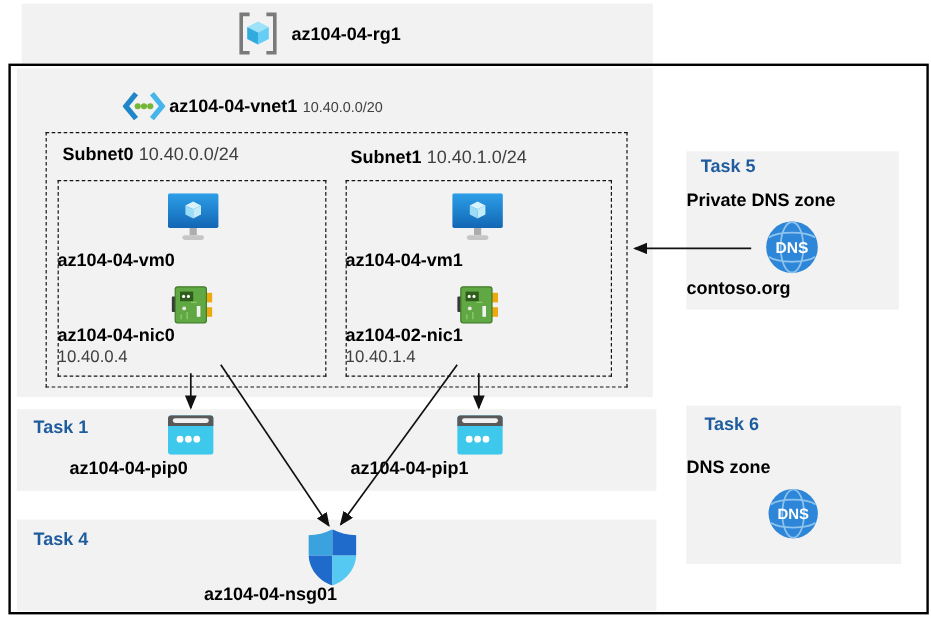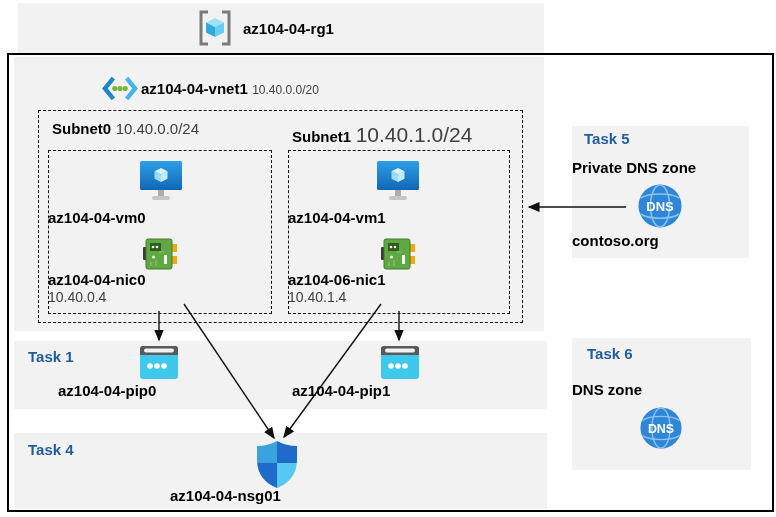--- a/index.html
+++ b/index.html
@@ -93,21 +93,21 @@
       <circle cx="14" cy="9" r="1.3" fill="#fff"></circle>
     <circle cx="10.5" cy="19" r="1.6" fill="#eaeaea"></circle>
     <rect x="21" y="17" width="3" height="9" fill="#f2f2f2"></rect>
     <path d="M8 24 v4 M13 22 v6 M16 14 h5" stroke="#8cc86a" stroke-width="1.2" fill="none"></path>
   </svg>
   <div class="abs name ctr" style="left:48px;top:271px;width:225px;">az104-04-nic0</div>
   <div class="abs ip ctr" style="left:48px;top:289px;width:225px;">10.40.0.4</div>
 
   <div class="hdr-line" style="left:292px;top:123px;">
     <span class="name">Subnet1</span>
-    <span class="ip" style="font-size:21px;">10.40.1.0/24</span>
+    <span class="ip" style="font-size:15px;">10.40.1.0/24</span>
   </div>
   <div class="dashed" style="left:288px;top:150px;width:220px;height:162px;"></div>
 
   <svg class="icon" viewBox="0 0 44 42" style="left:376px;top:161px;width:44px;height:42px;">
     <rect x="1" y="0" width="42" height="29" rx="1.5" fill="url(#vmg)"></rect>
     <polygon points="22,7 28.5,10.2 22,13.4 15.5,10.2" fill="#d9f3fd"></polygon>
     <polygon points="15.5,10.2 22,13.4 22,21 15.5,17.8" fill="#9bdcf7"></polygon>
     <polygon points="28.5,10.2 22,13.4 22,21 28.5,17.8" fill="#c4ebfa"></polygon>
     <rect x="19" y="29" width="6" height="6" fill="#adadad"></rect>
     <rect x="13" y="35" width="18" height="4" rx="2" fill="#c6c6c6"></rect>
@@ -119,21 +119,21 @@
     <rect x="29" y="6" width="5" height="8" fill="#eda812"></rect>
     <rect x="29" y="18" width="5" height="8" fill="#eda812"></rect>
     <rect x="3" y="1" width="26" height="30" rx="2" fill="#60a844" stroke="#417c27" stroke-width="1"></rect>
     <rect x="7" y="5" width="11" height="8" fill="#2e5d1c"></rect>
     <circle cx="10" cy="9" r="1.3" fill="#fff"></circle>
       <circle cx="14" cy="9" r="1.3" fill="#fff"></circle>
     <circle cx="10.5" cy="19" r="1.6" fill="#eaeaea"></circle>
     <rect x="21" y="17" width="3" height="9" fill="#f2f2f2"></rect>
     <path d="M8 24 v4 M13 22 v6 M16 14 h5" stroke="#8cc86a" stroke-width="1.2" fill="none"></path>
   </svg>
-  <div class="abs name ctr" style="left:288px;top:271px;width:223px;">az104-06-nic1</div>
+  <div class="abs name ctr" style="left:288px;top:271px;width:223px;">az104-02-nic1</div>
   <div class="abs ip ctr" style="left:288px;top:289px;width:223px;">10.40.1.4</div>
 
   <div class="panel" style="left:14px;top:341px;width:533px;height:68px;"></div>
   <div class="task-label" style="left:28px;top:348px;">Task 1</div>
 
   <svg class="icon" viewBox="0 0 38 33" style="left:140px;top:346px;width:38px;height:33px;">
     <rect x="0" y="0" width="38" height="33" rx="3" fill="#3ec8ec"></rect>
     <path d="M0 9 V3 a3 3 0 0 1 3-3 h32 a3 3 0 0 1 3 3 v6 Z" fill="#595959"></path>
     <rect x="4" y="2.5" width="30" height="4" rx="2" fill="#f2f2f2"></rect>
     <circle cx="10" cy="20" r="2.8" fill="#fff"></circle>

